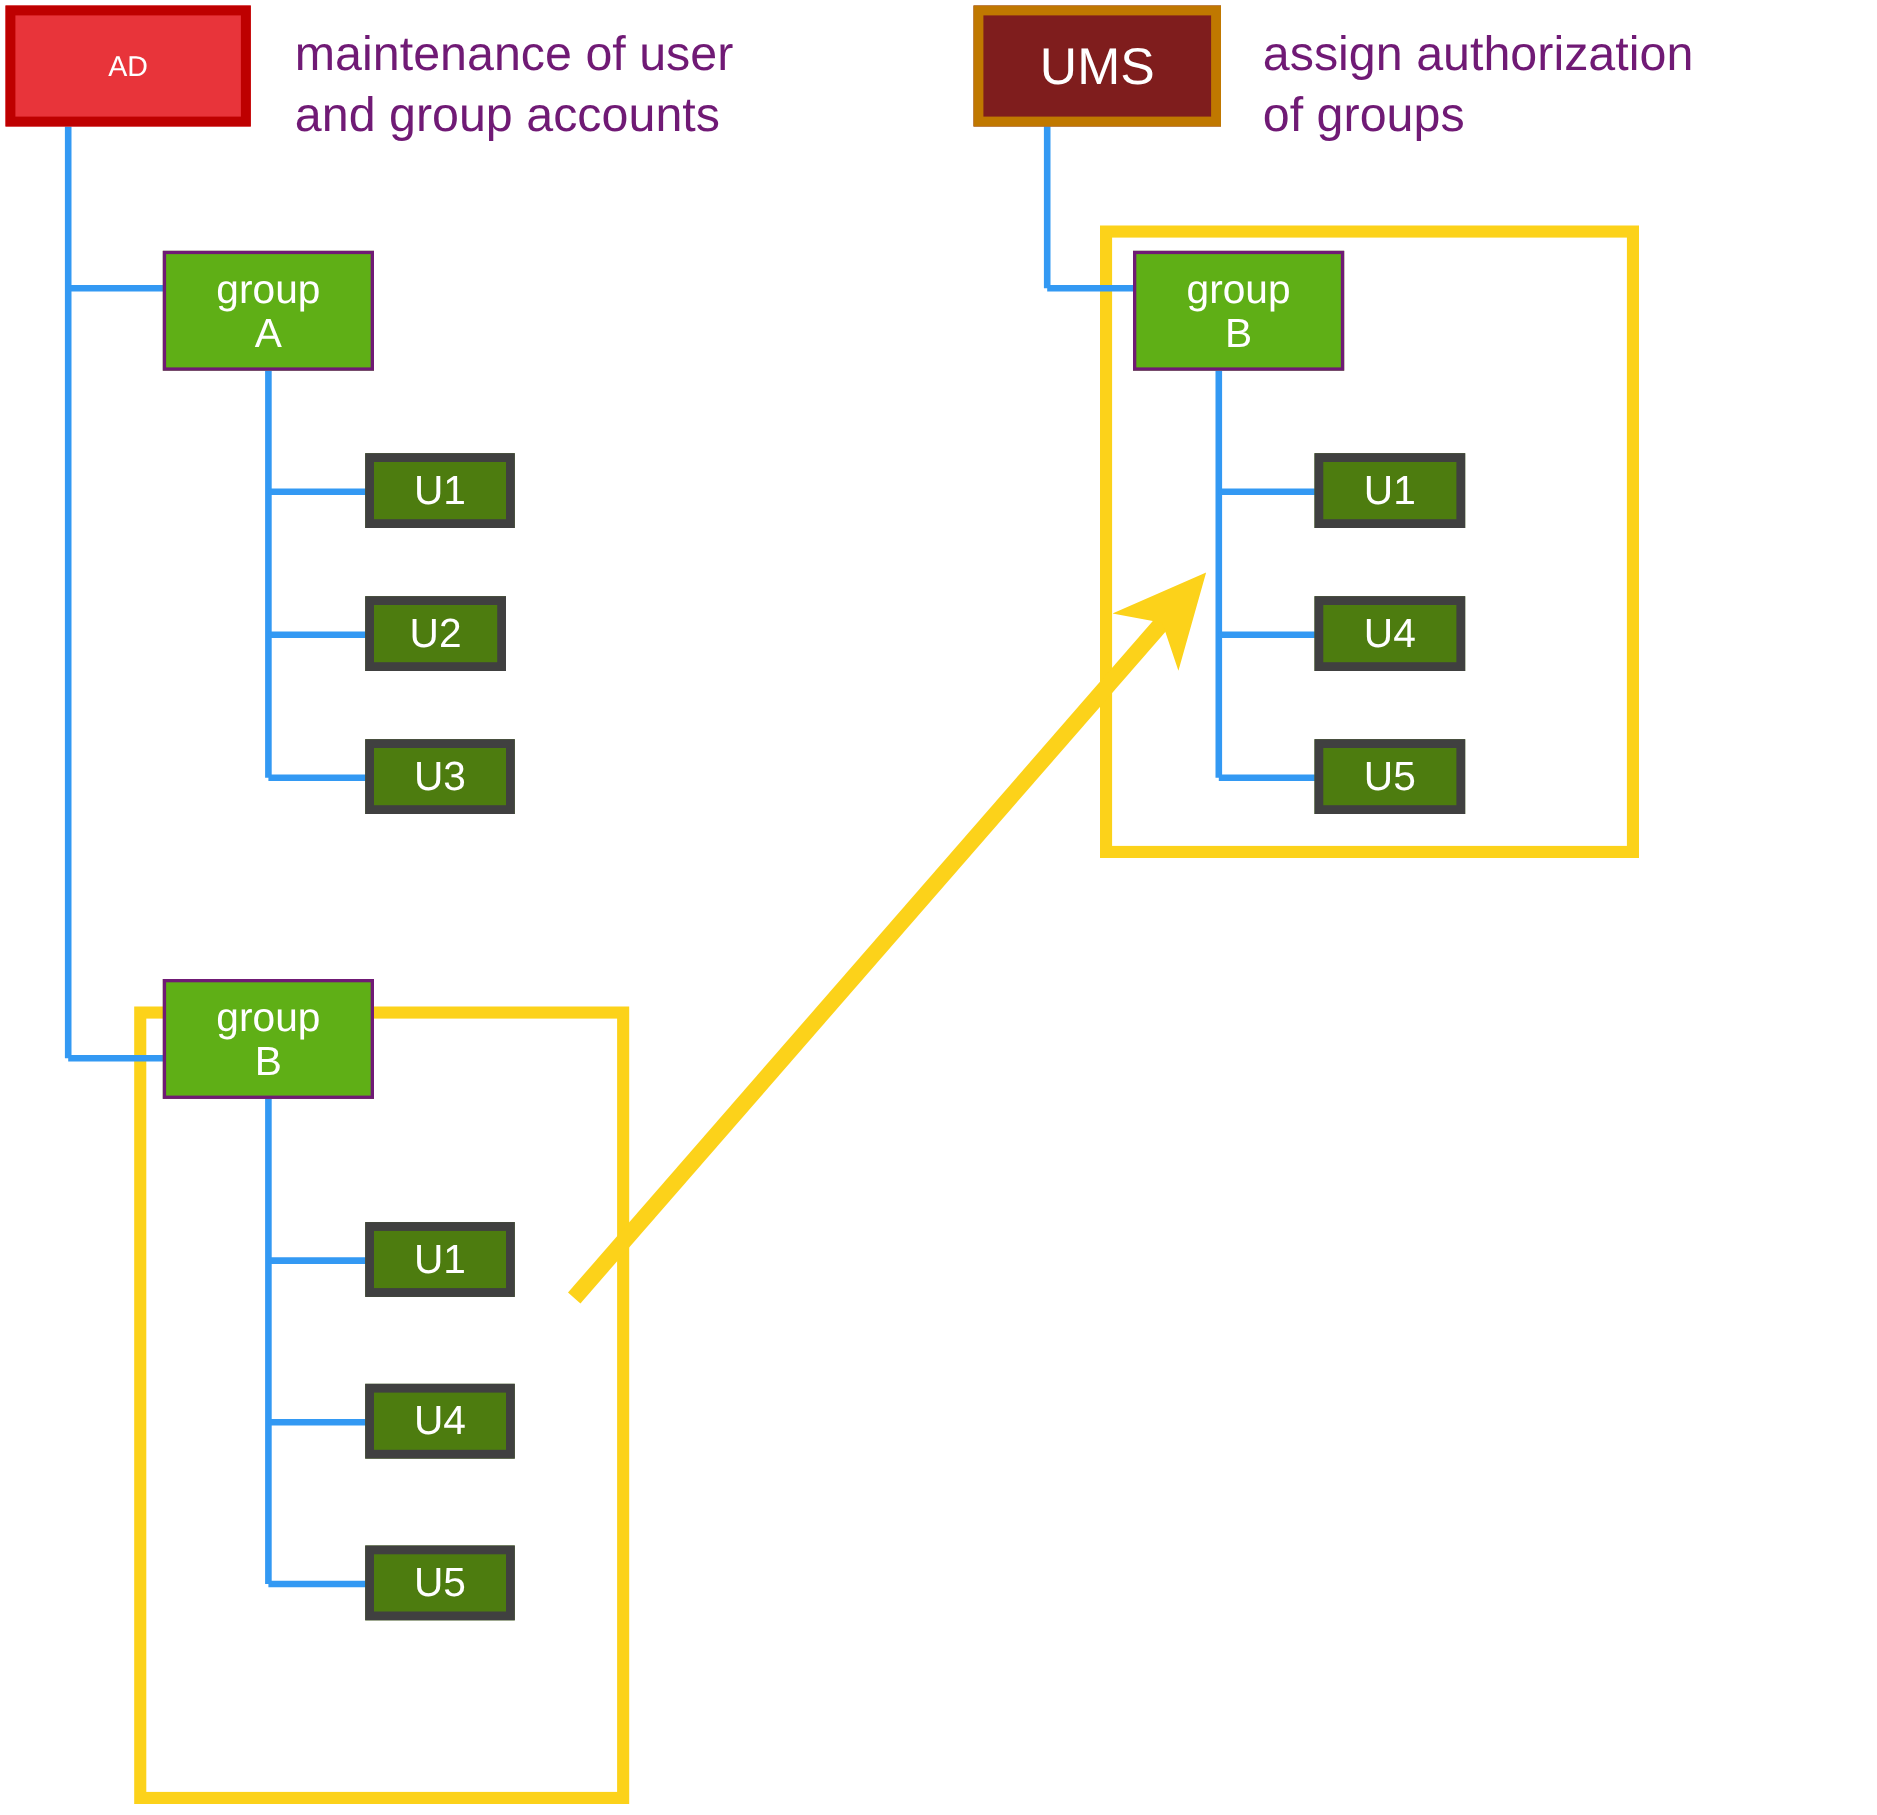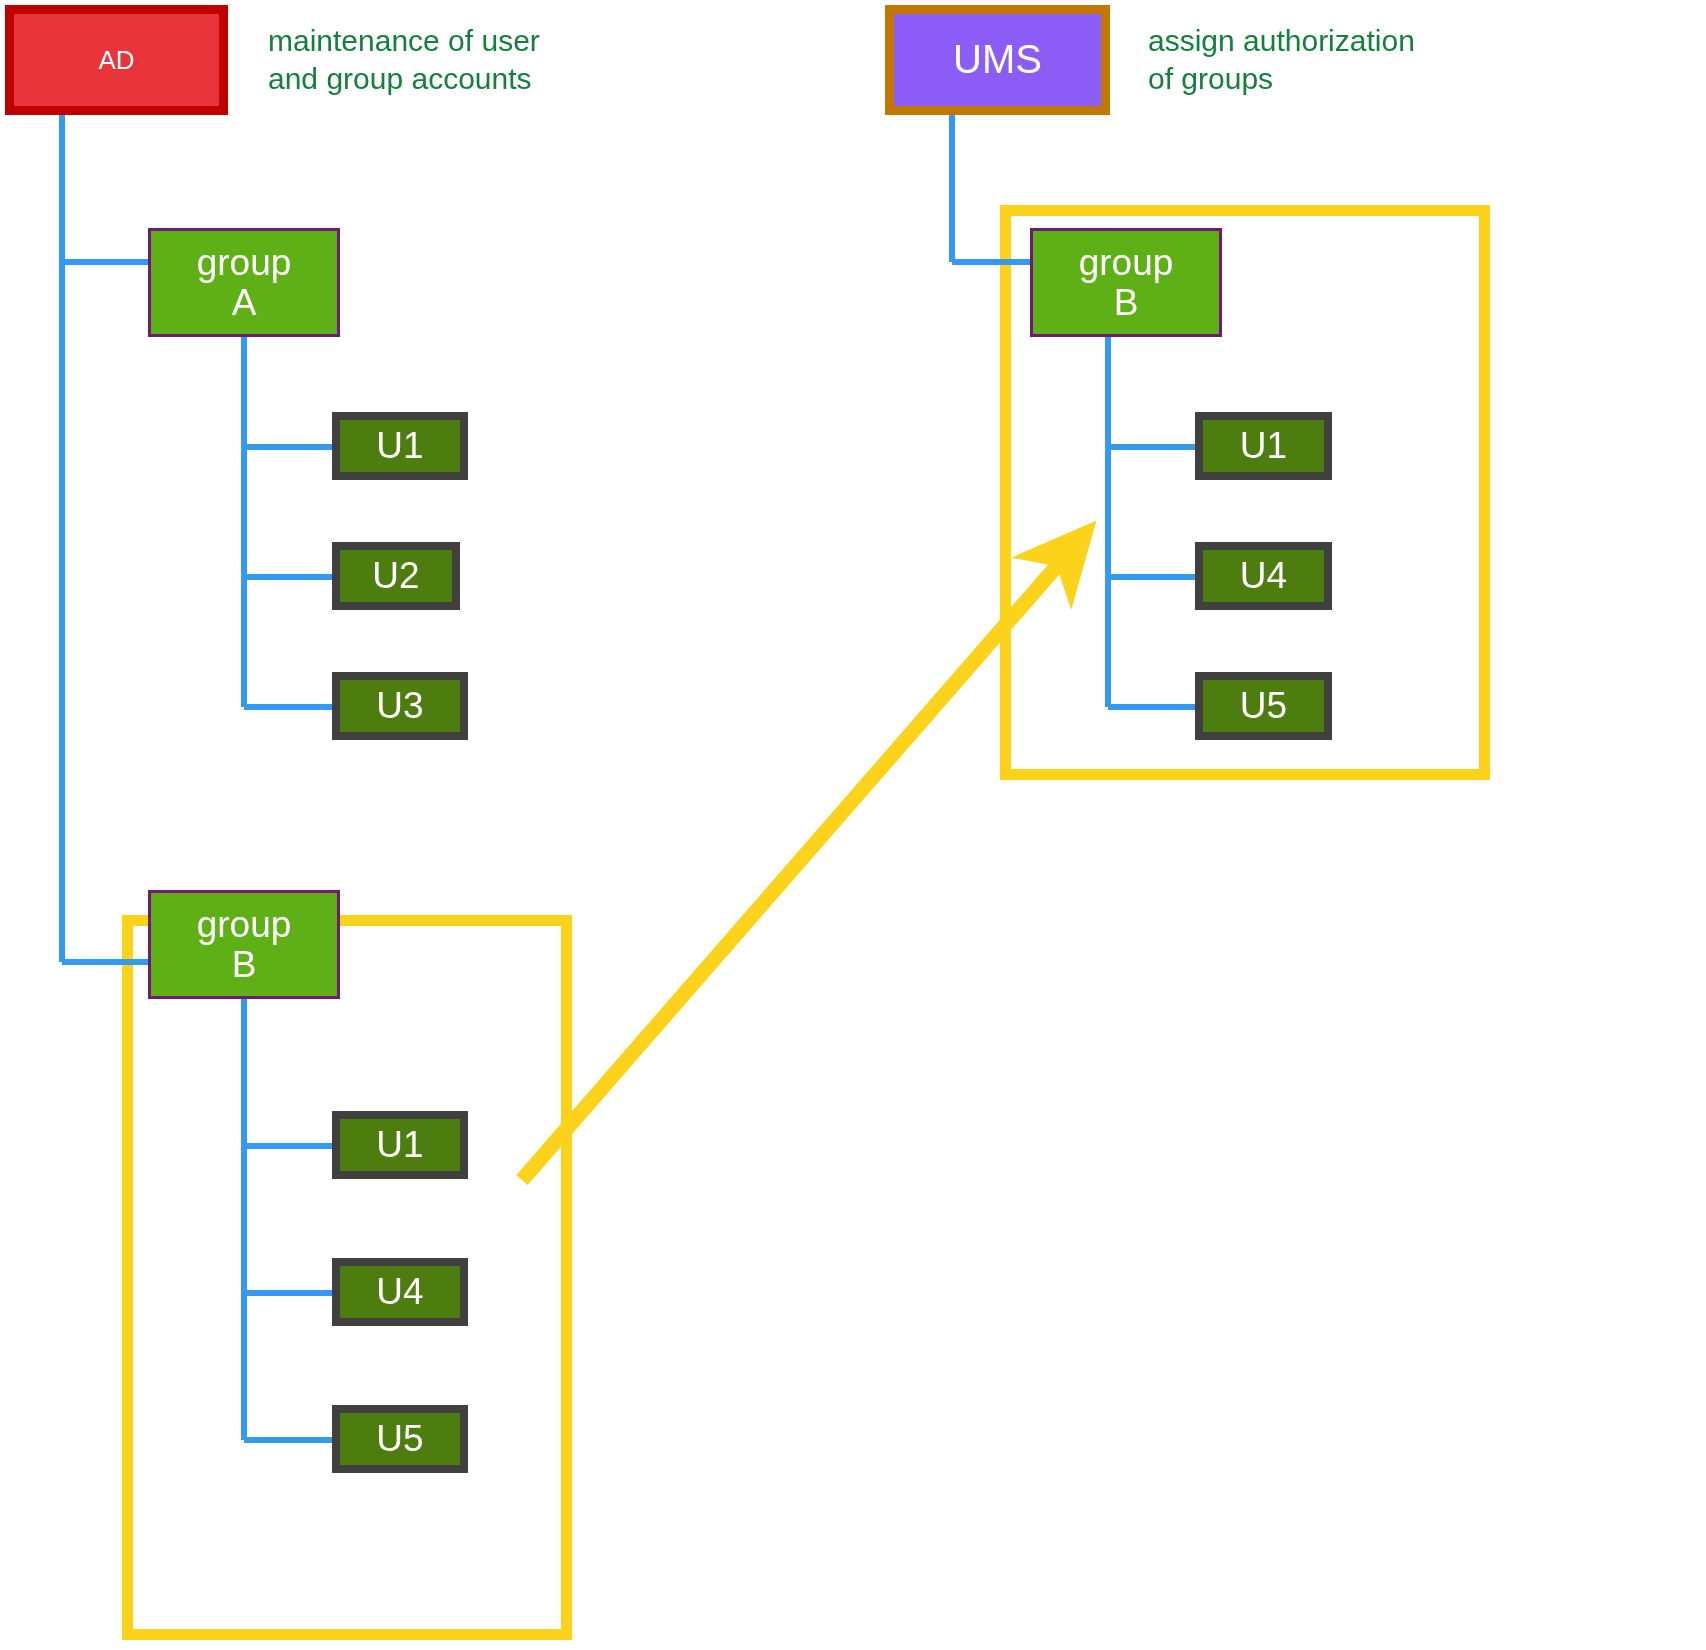--- a/index.html
+++ b/index.html
@@ -29,38 +29,38 @@
     line-height: 1.08;
     z-index: 5;
     white-space: pre-line;
   }
   .node-ad {
     background: #E8343A;
     border: 9px solid #BE0000;
     font-size: 26px;
   }
   .node-ums {
-    background: #8b5cf6;
+    background: #7f1d1d;
     border: 9px solid #C07800;
-    font-size: 40px;
+    font-size: 47px;
   }
   .node-group {
     background: #5FAF16;
     border: 3px solid #701a75;
     font-size: 37px;
   }
   .node-user {
     background: #4d7c0f;
     border: 8px solid #404040;
     font-size: 37px;
   }
   .caption {
     position: absolute;
-    color: #15803d;
-    font-size: 30px;
+    color: #701a75;
+    font-size: 44px;
     line-height: 1.25;
     white-space: pre-line;
     z-index: 4;
   }
   .yellow-container {
     position: absolute;
     box-sizing: border-box;
     border: 11px solid #FCD21A;
     background: transparent;
     z-index: 2;

